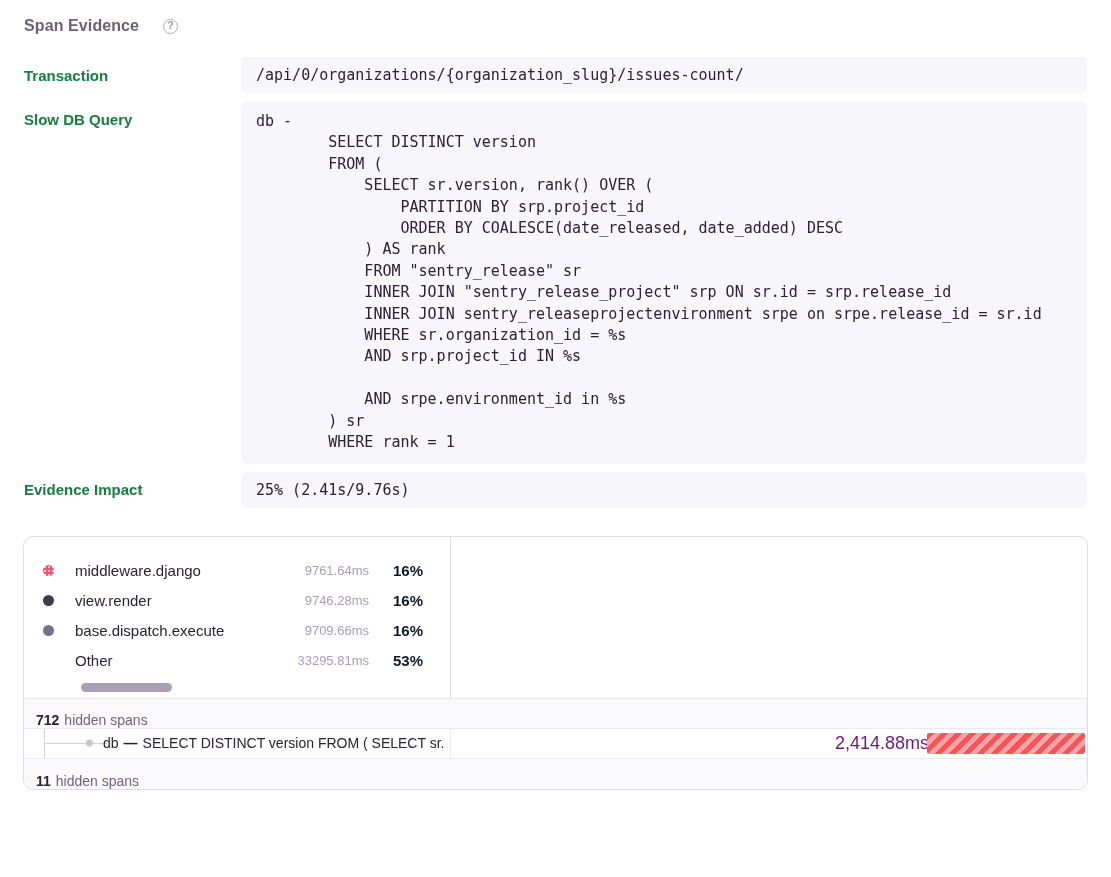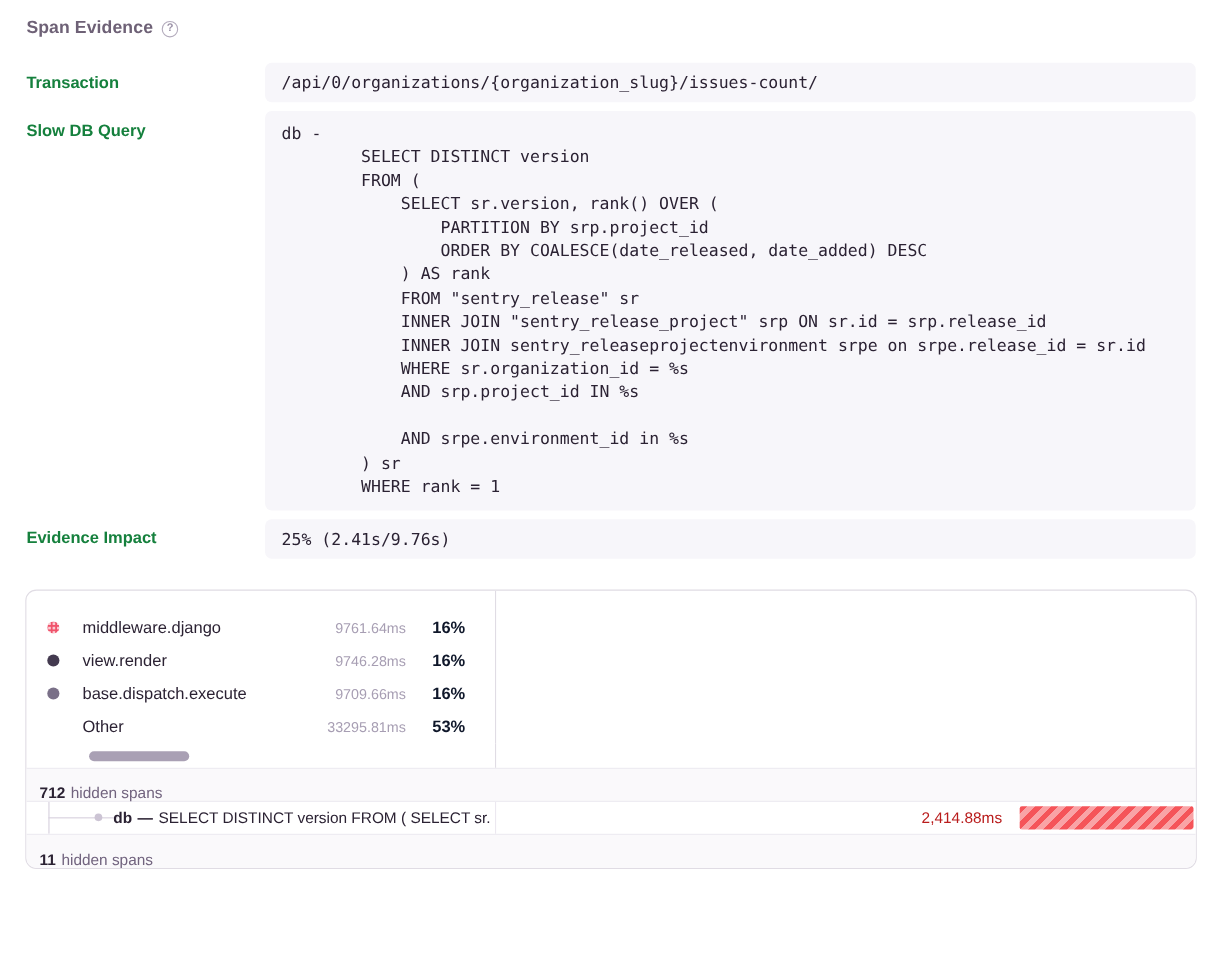--- a/index.html
+++ b/index.html
@@ -6,21 +6,21 @@
   html,body { margin:0; padding:0; }
   body {
     width: 1111px; height: 877px;
     background: #ffffff;
     font-family: "Liberation Sans", sans-serif;
     color: #2B2233;
     overflow: hidden;
   }
 
   
-  .header { padding: 14px 24px 0 24px; height: 38px; display:flex; align-items:center; gap:8px; }
+  .header { padding: 14px 24px 0 24px; height: 38px; display:flex; align-items:center; gap:24px; }
   .page-title { font-size: 16px; font-weight: bold; color:#6E6176; letter-spacing:.1px; }
   .help-icon {
     width: 15px; height: 15px; border-radius:50%;
     border: 1.5px solid #B3ABBC; color:#9A90A6;
     font-size: 10px; font-weight:bold; line-height: 12px;
     display:inline-flex; align-items:center; justify-content:center;
     cursor: pointer;
   }
 
   
@@ -100,26 +100,26 @@
   .span-row { display:flex; height: 30px; background:#fff; border-bottom: 1px solid #ECE8F0; cursor:pointer; }
   .span-left { width: 427px; border-right: 1px solid #ECE8F0; position:relative; overflow:hidden; }
   .tree-vline { position:absolute; left: 20px; top: 0; bottom: 0; width: 1px; background:#D6CFDD; }
   .tree-hline { position:absolute; left: 20px; top: 50%; width: 63px; height: 1px; background:#D6CFDD; }
   .tree-dot { position:absolute; left: 62px; top: 50%; transform: translateY(-50%); width: 7px; height: 7px; border-radius:50%; background:#CCC4D4; }
   .span-desc {
     position:absolute; left: 79px; top:0; bottom:0; right:0;
     display:flex; align-items:center; white-space:nowrap; overflow:hidden;
     font-size: 14px; color:#2B2233;
   }
-  .span-desc .op { font-weight: bold; }
+  .span-desc .op { font-weight: normal; }
   .span-desc .sep { font-weight: bold; margin: 0 5px; }
   .span-right { flex:1; position: relative; }
   .span-duration {
-    position:absolute; right: 176px; top:0; height:100%;
-    display:flex; align-items:center; font-size: 14px; color:#b91c1c;
+    position:absolute; right: 158px; top:0; height:100%;
+    display:flex; align-items:center; font-size: 18px; color:#701a75;
   }
   .span-bar {
     position:absolute; left: 476px; right: 2px; top: 4px; bottom: 4px;
     border-radius: 2px;
     background: repeating-linear-gradient(135deg,
       var(--red, #F55459) 0 5px,
       var(--red-light, #F9A3A6) 5px 10px);
   }
 </style>
 </head>

